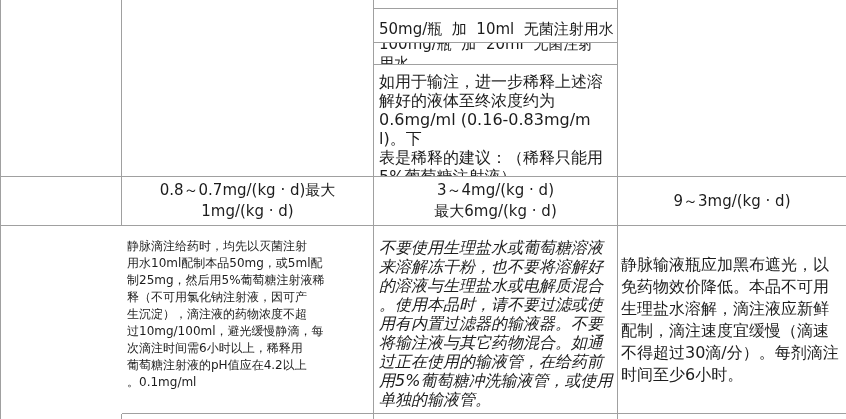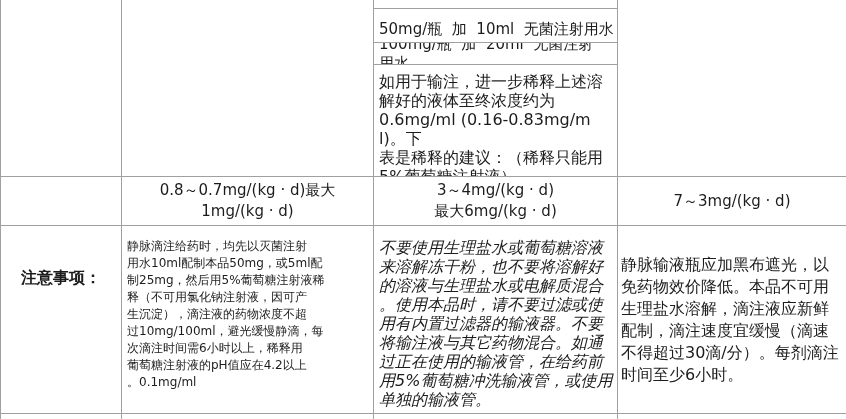--- a/index.html
+++ b/index.html
@@ -56,21 +56,20 @@
     text-align:center;font-size:15px;line-height:21px;
   }
 </style>
 </head>
 <body>
 
 <div class="tbl">
 
   <div class="cell c1a bb"></div>
   <div class="cell c1b bb"></div>
-  <div class="cell c1c bb">注意事项：</div>
   <div class="cell c1d"></div>
 
   <div class="cell c2a bb"></div>
   <div class="cell c2b bb dose">0.8～0.7mg/(kg · d)最大
 1mg/(kg · d)</div>
   <div class="cell c2c bb">静脉滴注给药时，均先以灭菌注射
 用水10ml配制本品50mg，或5ml配
 制25mg，然后用5%葡萄糖注射液稀
 释（不可用氯化钠注射液，因可产
 生沉淀），滴注液的药物浓度不超
@@ -95,21 +94,21 @@
 的溶液与生理盐水或电解质混合
 。使用本品时，请不要过滤或使
 用有内置过滤器的输液器。不要
 将输注液与其它药物混合。如通
 过正在使用的输液管，在给药前
 用5%葡萄糖冲洗输液管，或使用
 单独的输液管。</div>
   <div class="cell c3r7"></div>
 
   <div class="cell c4a bb"></div>
-  <div class="cell c4b bb dose">7～3mg/(kg · d)</div>
+  <div class="cell c4b bb dose">9～3mg/(kg · d)</div>
   <div class="cell c4c bb">静脉输液瓶应加黑布遮光，以
 免药物效价降低。本品不可用
 生理盐水溶解，滴注液应新鲜
 配制，滴注速度宜缓慢（滴速
 不得超过30滴/分）。每剂滴注
 时间至少6小时。</div>
   <div class="cell c4d"></div>
 
 </div>
 

